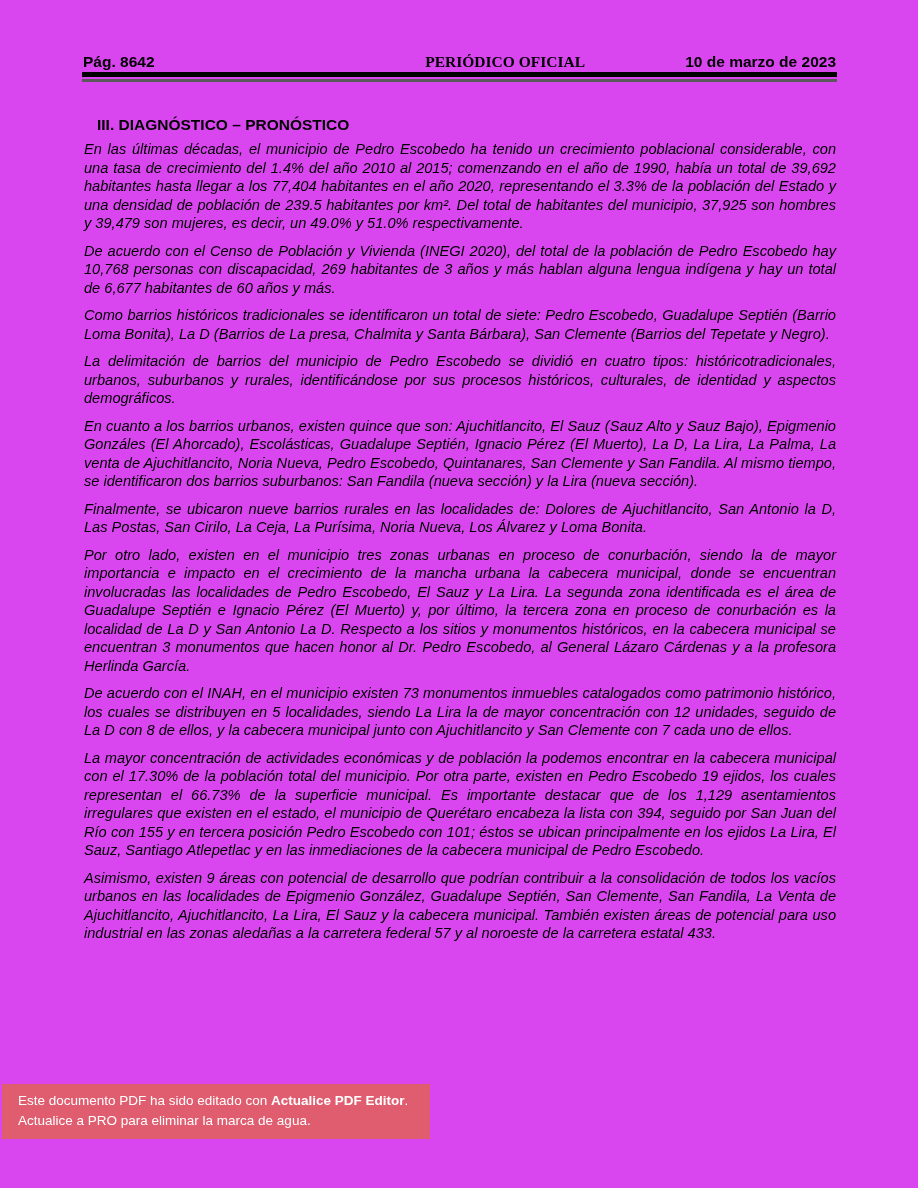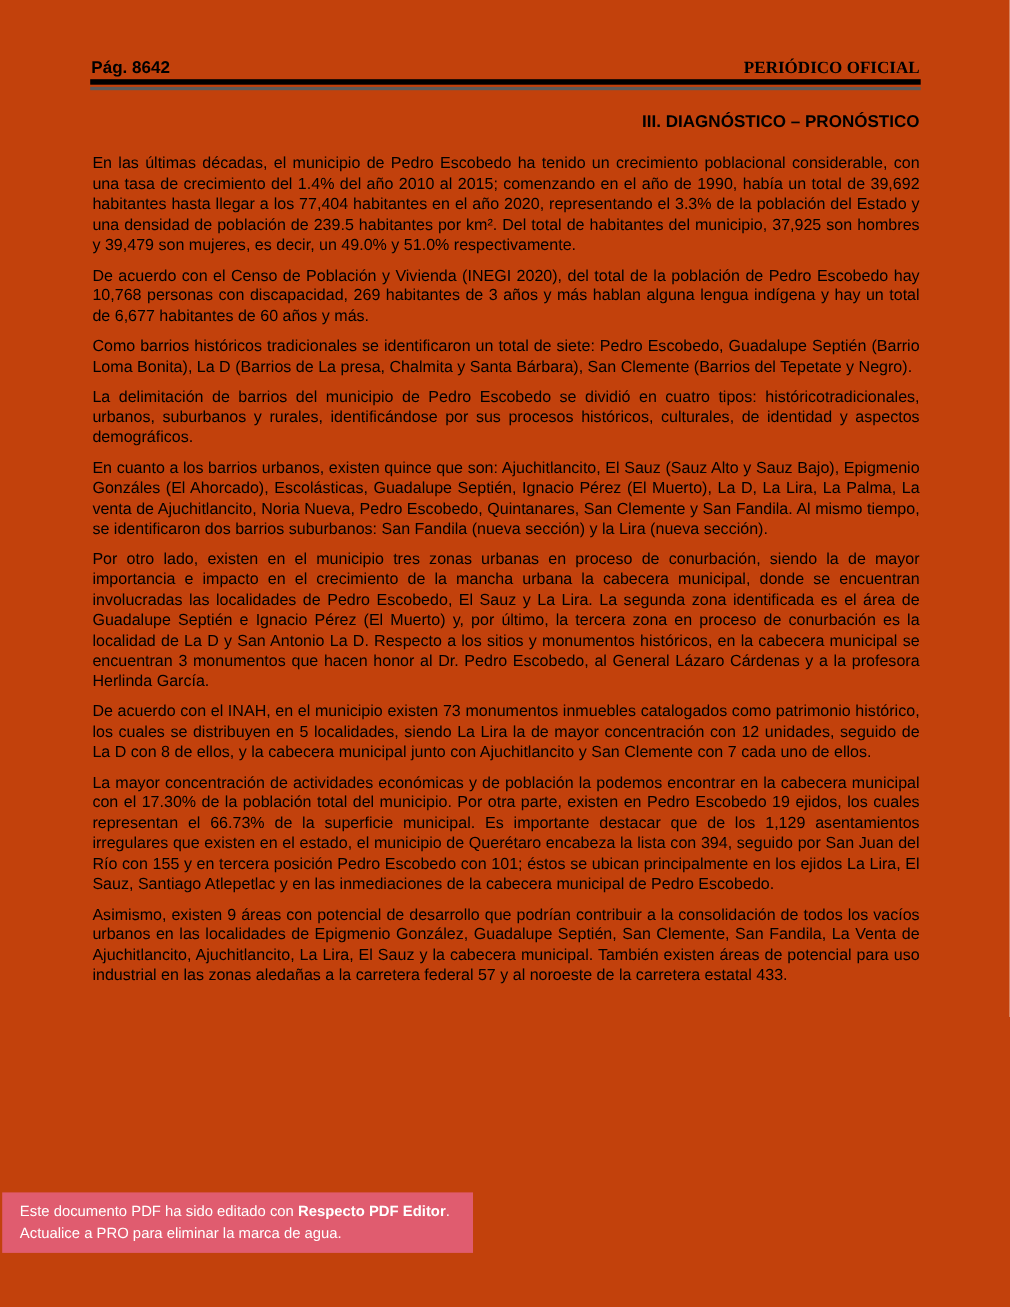--- a/index.html
+++ b/index.html
@@ -6,21 +6,21 @@
     margin: 0;
     padding: 0;
     background: #ffffff;
     font-family: "Liberation Sans", sans-serif;
     color: #000000;
   }
   .page {
     position: relative;
     width: 918px;
     height: 1188px;
-    background: #c2410c;
+    background: #d946ef;
     overflow: hidden;
   }
   .header-row {
     position: absolute;
     top: 53px;
     left: 83px;
     width: 753px;
     display: flex;
     justify-content: space-between;
     align-items: baseline;
@@ -44,33 +44,34 @@
     left: 82px;
     width: 755px;
     height: 3px;
     background: #5a5a5a;
   }
   .section-title {
     position: absolute;
     top: 102px;
     left: 83px;
     width: 753px;
-    text-align: right;
+    text-align: left;
     font-size: 15.5px;
     font-weight: bold;
-    margin: 0;
+    margin: 14px;
   }
   .content {
     position: absolute;
     top: 140px;
     left: 84px;
     width: 752px;
     font-size: 14.6px;
     line-height: 18.5px;
     text-align: justify;
+    font-style: italic;
   }
   .content p {
     margin: 0 0 9px 0;
   }
   .watermark {
     position: absolute;
     left: 2px;
     top: 1084px;
     width: 404px;
     background: #e05c6f;
@@ -82,37 +83,39 @@
   .watermark .wm-bold { font-weight: bold; }
 </style>
 </head>
 <body>
 
 <div class="page">
 
   <div class="header-row">
     <span class="h-left">Pág. 8642</span>
     <span class="h-center">PERIÓDICO OFICIAL</span>
+    <span class="h-right">10 de marzo de 2023</span>
   </div>
 
   <div class="rule-thick"></div>
   <div class="rule-thin"></div>
 
   <h1 class="section-title">III. DIAGNÓSTICO – PRONÓSTICO</h1>
 
   <div class="content">
     <p>En las últimas décadas, el municipio de Pedro Escobedo ha tenido un crecimiento poblacional considerable, con una tasa de crecimiento del 1.4% del año 2010 al 2015; comenzando en el año de 1990, había un total de 39,692 habitantes hasta llegar a los 77,404 habitantes en el año 2020, representando el 3.3% de la población del Estado y una densidad de población de 239.5 habitantes por km². Del total de habitantes del municipio, 37,925 son hombres y 39,479 son mujeres, es decir, un 49.0% y 51.0% respectivamente.</p>
     <p>De acuerdo con el Censo de Población y Vivienda (INEGI 2020), del total de la población de Pedro Escobedo hay 10,768 personas con discapacidad, 269 habitantes de 3 años y más hablan alguna lengua indígena y hay un total de 6,677 habitantes de 60 años y más.</p>
     <p>Como barrios históricos tradicionales se identificaron un total de siete: Pedro Escobedo, Guadalupe Septién (Barrio Loma Bonita), La D (Barrios de La presa, Chalmita y Santa Bárbara), San Clemente (Barrios del Tepetate y Negro).</p>
     <p>La delimitación de barrios del municipio de Pedro Escobedo se dividió en cuatro tipos: históricotradicionales, urbanos, suburbanos y rurales, identificándose por sus procesos históricos, culturales, de identidad y aspectos demográficos.</p>
     <p>En cuanto a los barrios urbanos, existen quince que son: Ajuchitlancito, El Sauz (Sauz Alto y Sauz Bajo), Epigmenio Gonzáles (El Ahorcado), Escolásticas, Guadalupe Septién, Ignacio Pérez (El Muerto), La D, La Lira, La Palma, La venta de Ajuchitlancito, Noria Nueva, Pedro Escobedo, Quintanares, San Clemente y San Fandila. Al mismo tiempo, se identificaron dos barrios suburbanos: San Fandila (nueva sección) y la Lira (nueva sección).</p>
+    <p>Finalmente, se ubicaron nueve barrios rurales en las localidades de: Dolores de Ajuchitlancito, San Antonio la D, Las Postas, San Cirilo, La Ceja, La Purísima, Noria Nueva, Los Álvarez y Loma Bonita.</p>
     <p>Por otro lado, existen en el municipio tres zonas urbanas en proceso de conurbación, siendo la de mayor importancia e impacto en el crecimiento de la mancha urbana la cabecera municipal, donde se encuentran involucradas las localidades de Pedro Escobedo, El Sauz y La Lira. La segunda zona identificada es el área de Guadalupe Septién e Ignacio Pérez (El Muerto) y, por último, la tercera zona en proceso de conurbación es la localidad de La D y San Antonio La D. Respecto a los sitios y monumentos históricos, en la cabecera municipal se encuentran 3 monumentos que hacen honor al Dr. Pedro Escobedo, al General Lázaro Cárdenas y a la profesora Herlinda García.</p>
     <p>De acuerdo con el INAH, en el municipio existen 73 monumentos inmuebles catalogados como patrimonio histórico, los cuales se distribuyen en 5 localidades, siendo La Lira la de mayor concentración con 12 unidades, seguido de La D con 8 de ellos, y la cabecera municipal junto con Ajuchitlancito y San Clemente con 7 cada uno de ellos.</p>
     <p>La mayor concentración de actividades económicas y de población la podemos encontrar en la cabecera municipal con el 17.30% de la población total del municipio. Por otra parte, existen en Pedro Escobedo 19 ejidos, los cuales representan el 66.73% de la superficie municipal. Es importante destacar que de los 1,129 asentamientos irregulares que existen en el estado, el municipio de Querétaro encabeza la lista con 394, seguido por San Juan del Río con 155 y en tercera posición Pedro Escobedo con 101; éstos se ubican principalmente en los ejidos La Lira, El Sauz, Santiago Atlepetlac y en las inmediaciones de la cabecera municipal de Pedro Escobedo.</p>
     <p>Asimismo, existen 9 áreas con potencial de desarrollo que podrían contribuir a la consolidación de todos los vacíos urbanos en las localidades de Epigmenio González, Guadalupe Septién, San Clemente, San Fandila, La Venta de Ajuchitlancito, Ajuchitlancito, La Lira, El Sauz y la cabecera municipal. También existen áreas de potencial para uso industrial en las zonas aledañas a la carretera federal 57 y al noroeste de la carretera estatal 433.</p>
   </div>
 
   <div class="watermark">
-    <div><span>Este documento PDF ha sido editado con </span><span class="wm-bold">Respecto PDF Editor</span><span>.</span></div>
+    <div><span>Este documento PDF ha sido editado con </span><span class="wm-bold">Actualice PDF Editor</span><span>.</span></div>
     <div>Actualice a PRO para eliminar la marca de agua.</div>
   </div>
 
 </div>
 
 </body></html>

